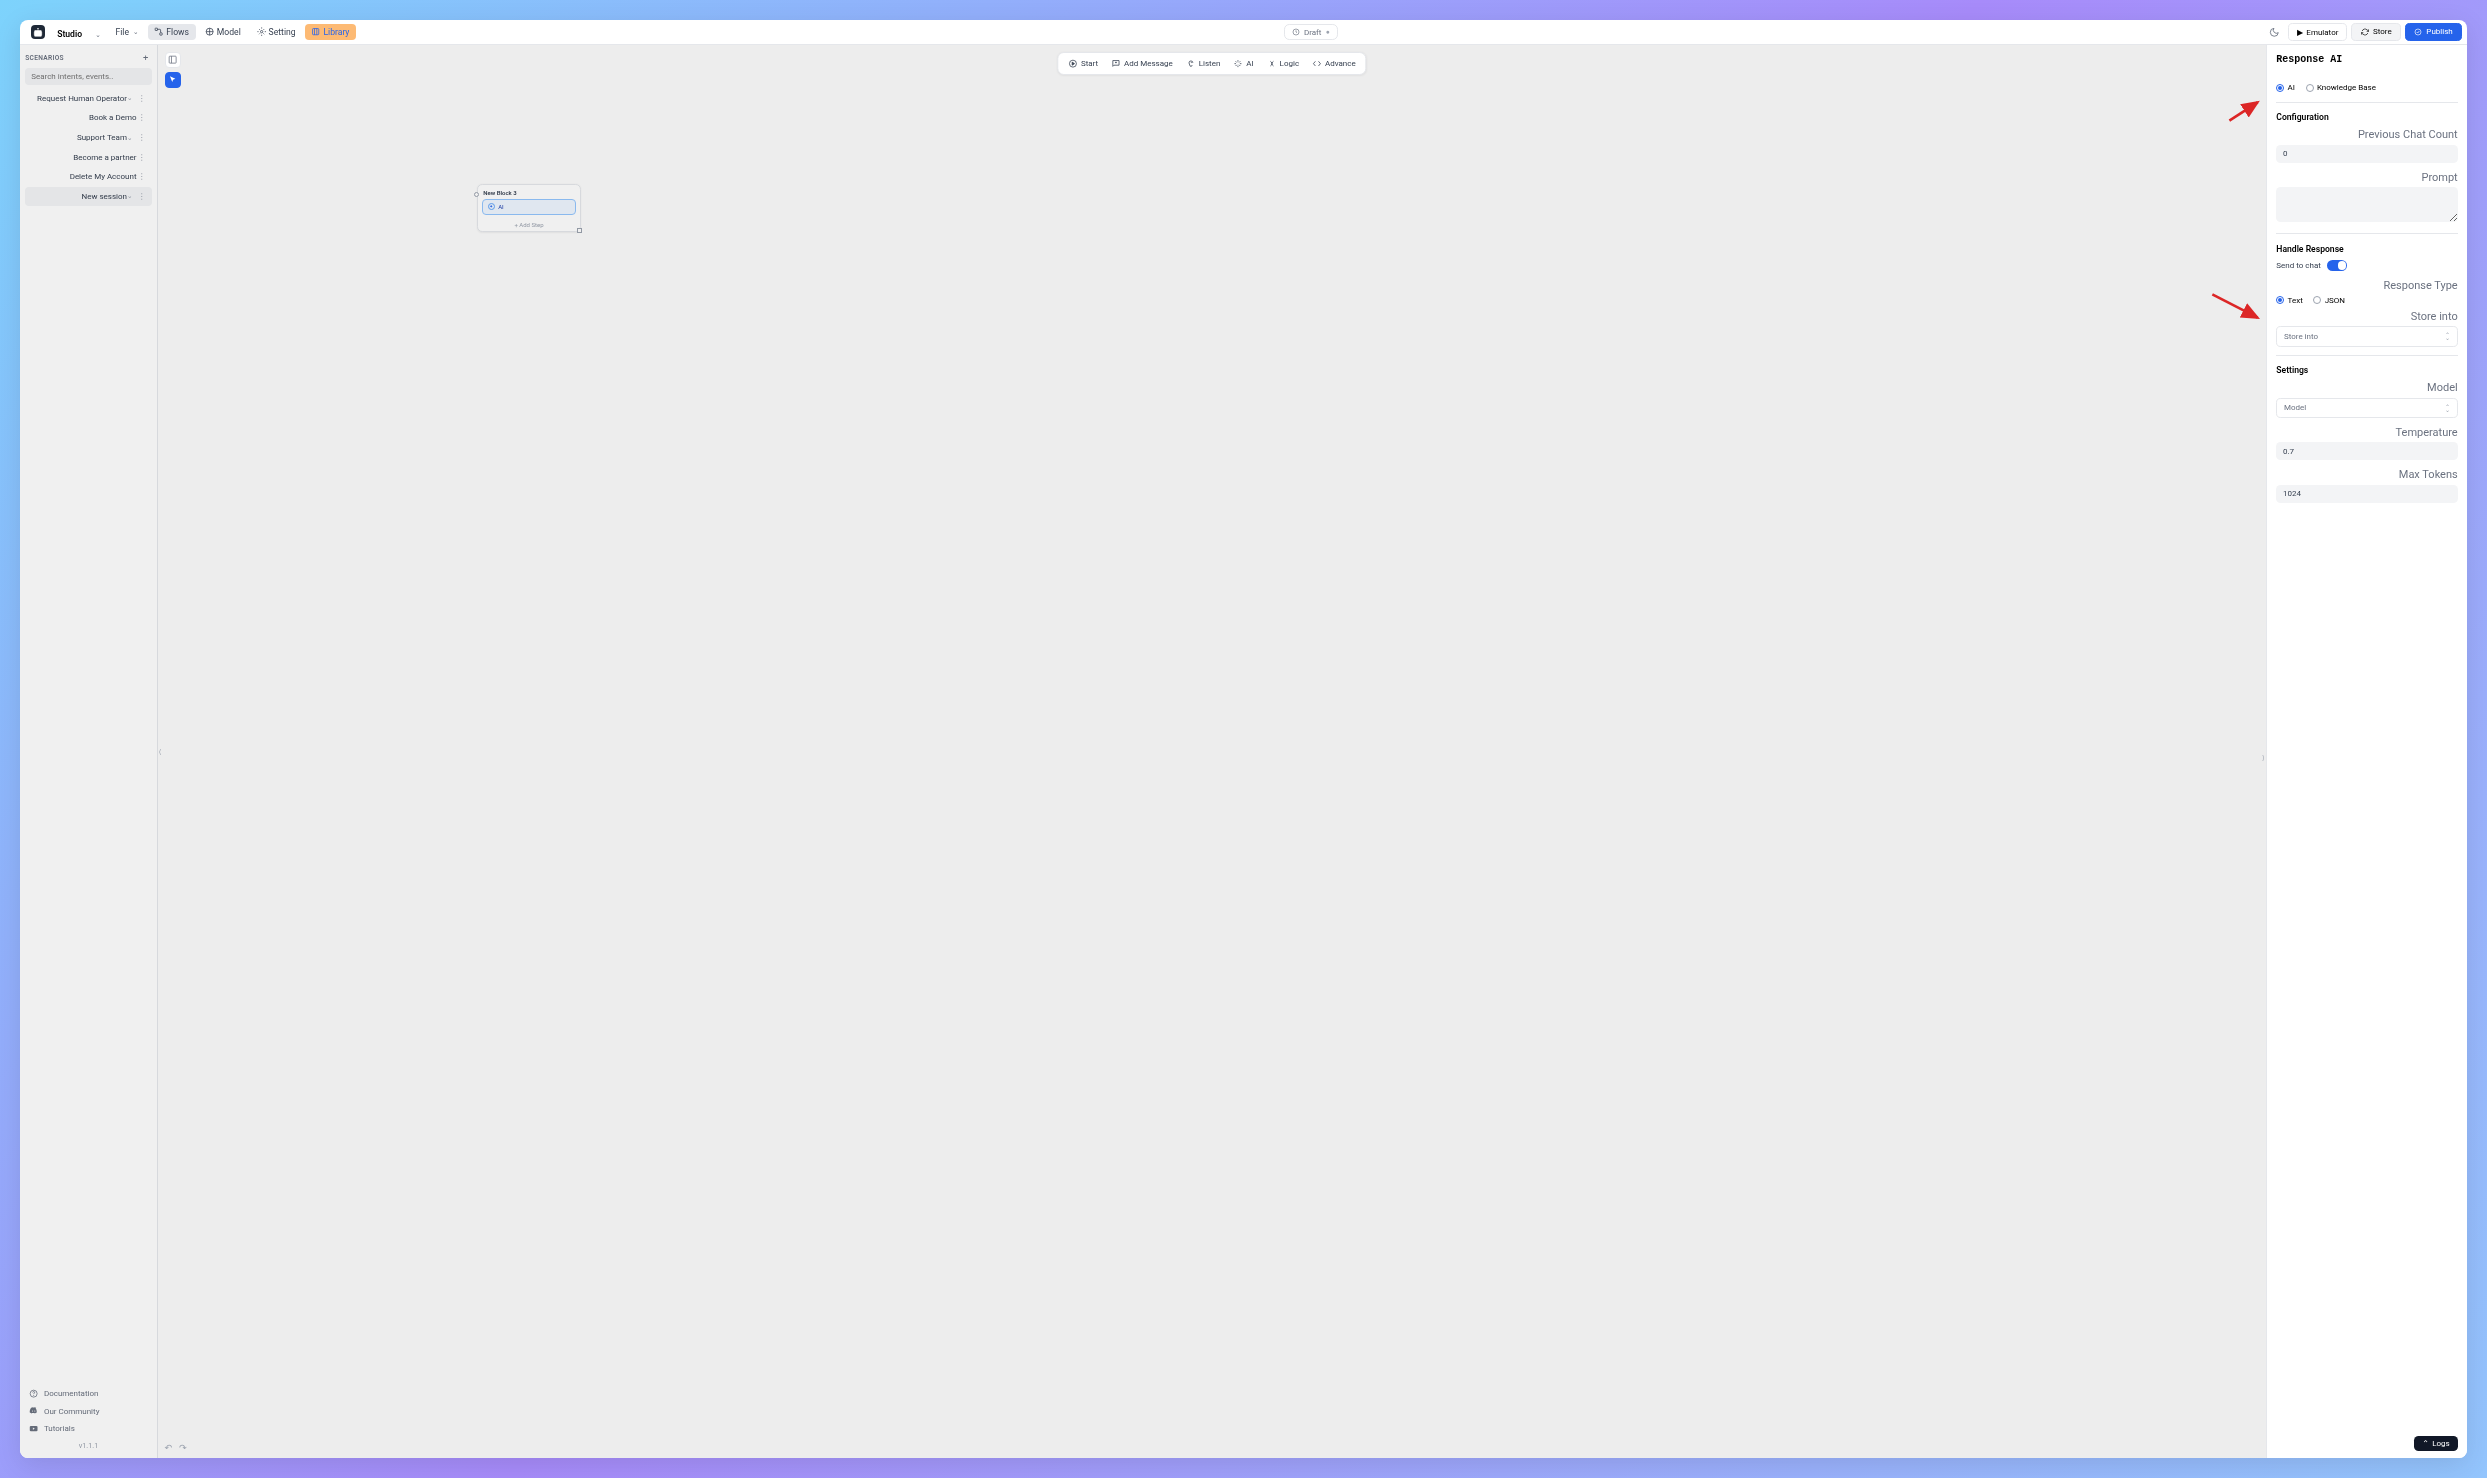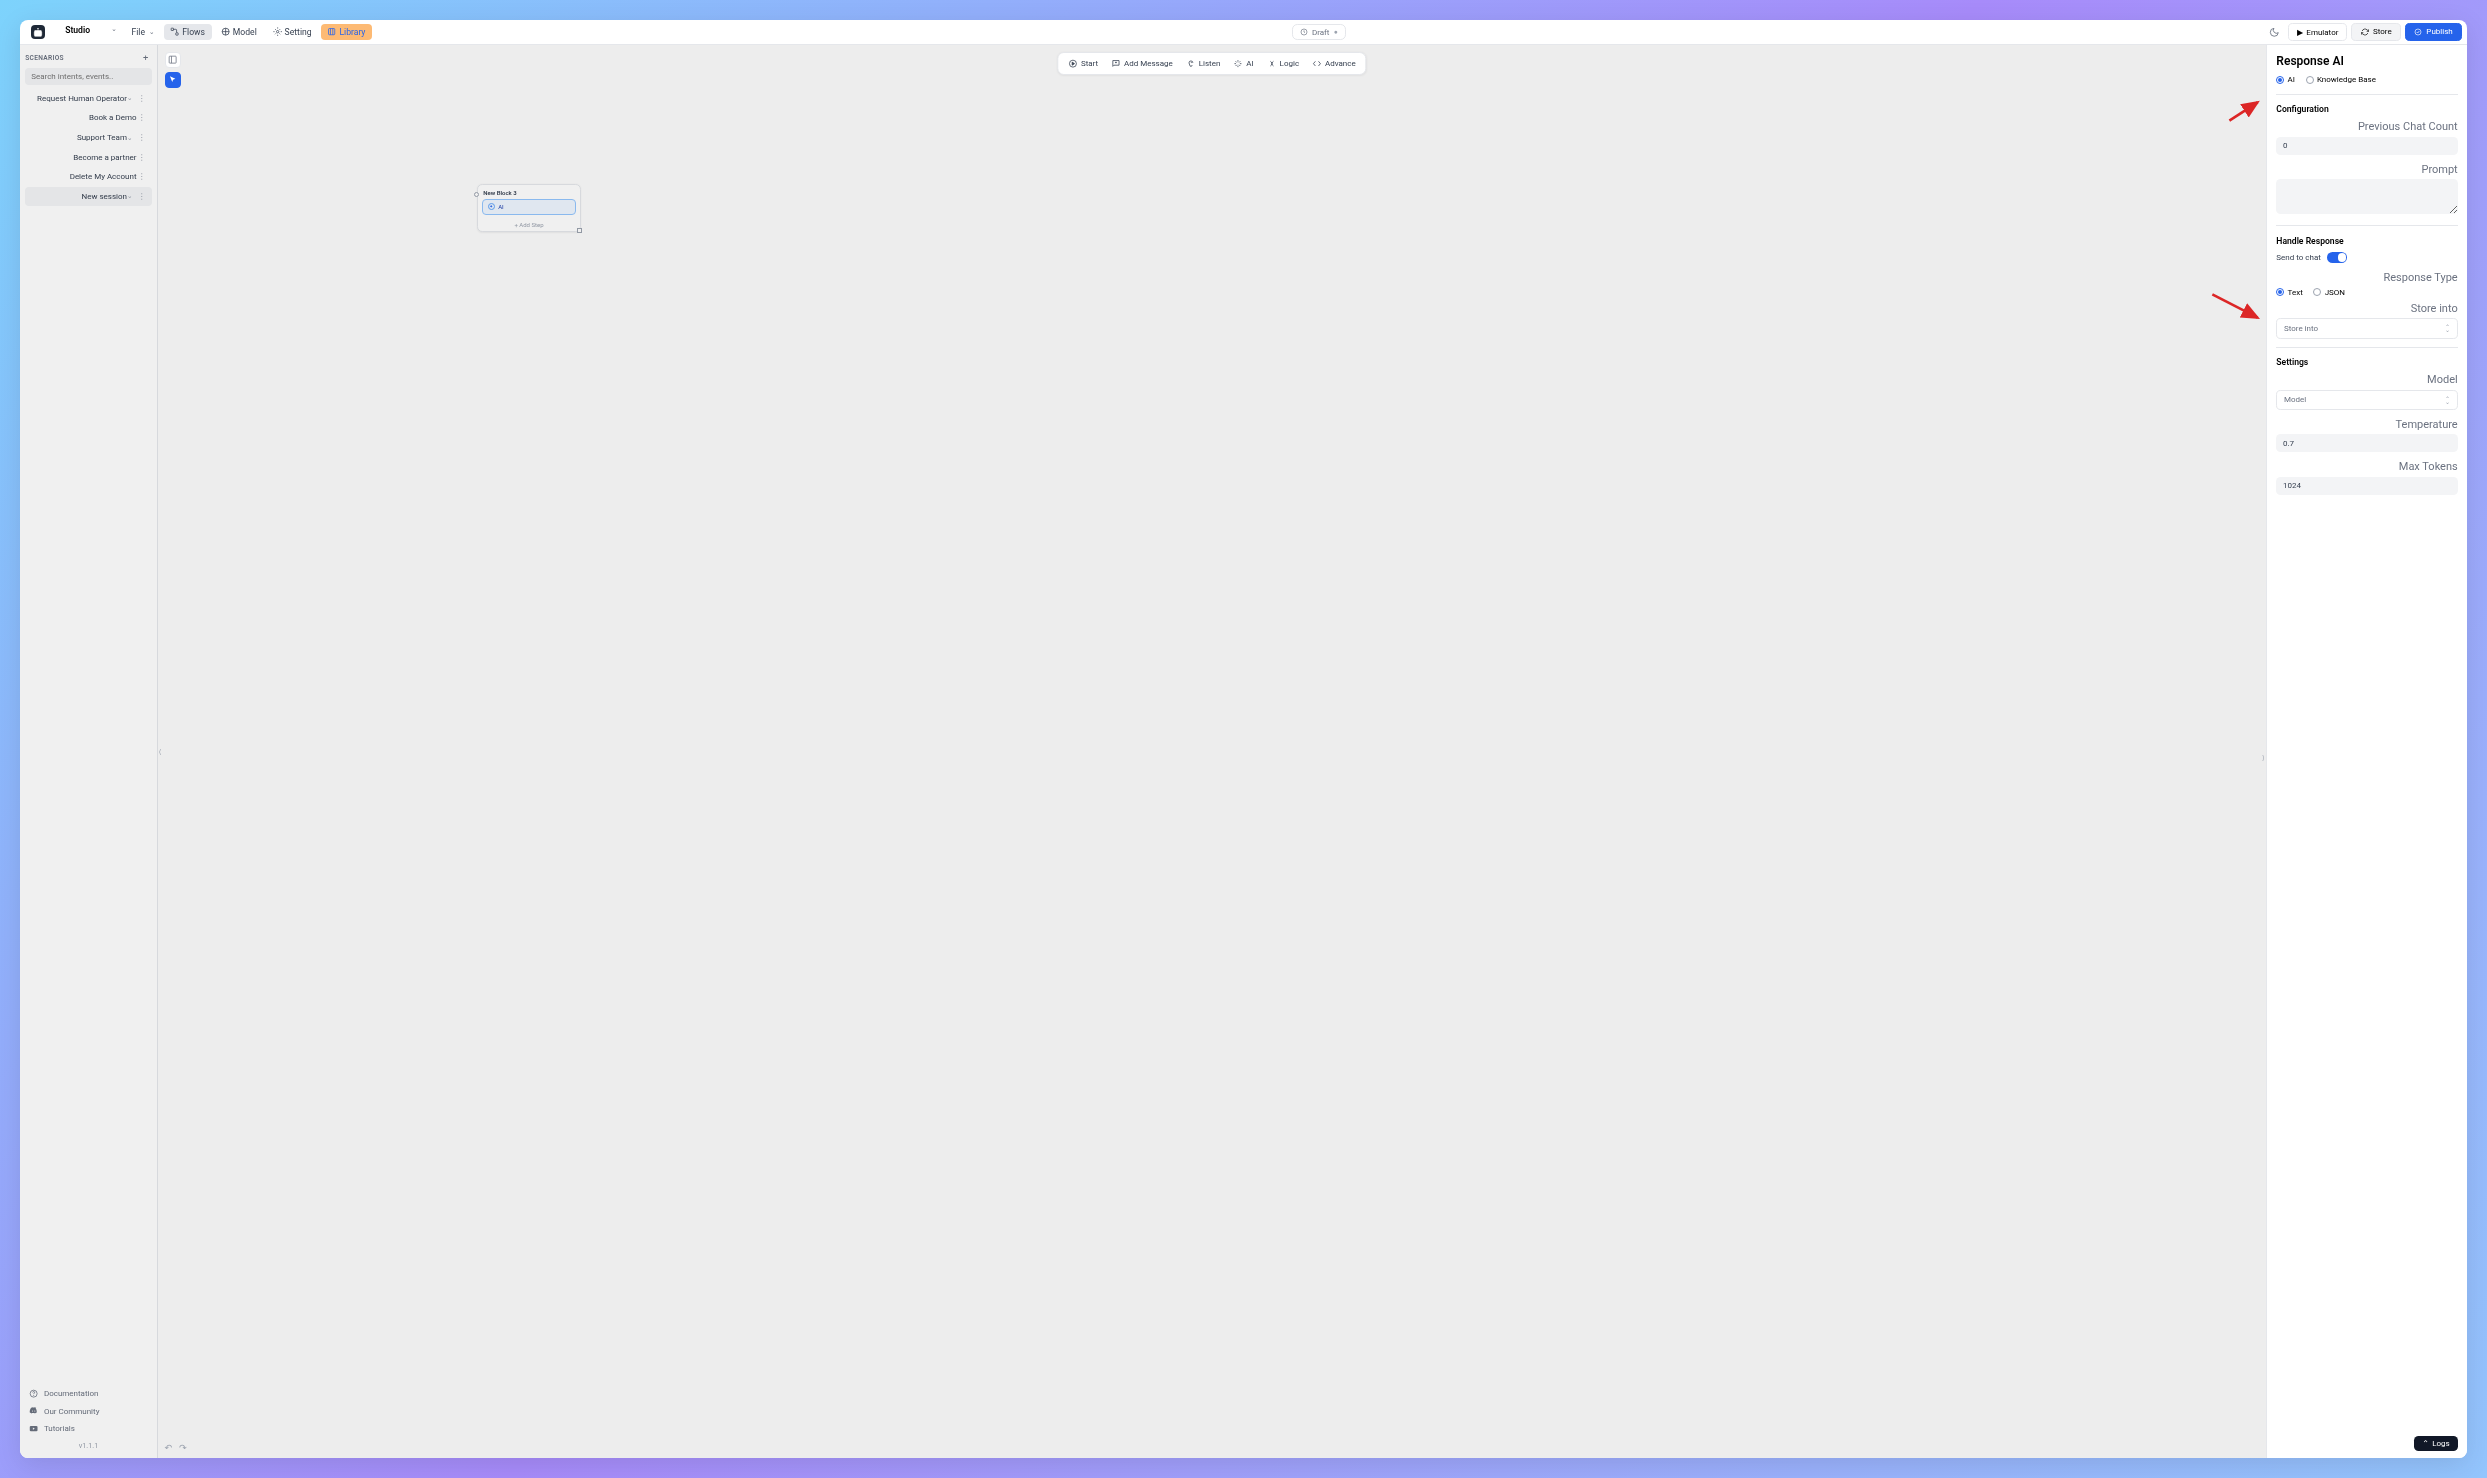--- a/index.html
+++ b/index.html
@@ -1,19 +1,19 @@
 <!DOCTYPE html>
 <html style="font-size:10.6px"><head>
 <meta charset="utf-8">
 <style>
 * { margin:0; padding:0; box-sizing:border-box; font-family:-apple-system,BlinkMacSystemFont,"Segoe UI",Roboto,sans-serif; }
 body { background:linear-gradient(135deg,#7dd3fc 0%,#a78bfa 50%,#93c5fd 100%); padding:20px; height:100vh; overflow:hidden; }
 .app { background:#fff; border-radius:8px; height:100%; display:flex; flex-direction:column; overflow:hidden; box-shadow:0 6.6px 26.5px rgba(0,0,0,0.1); position:relative; }
 .topbar { height:25px; display:flex; align-items:center; padding:0 5.3px; border-bottom:0.7px solid #e5e7eb; gap:2.7px; }
-.brand { display:flex; align-items:flex-start; gap:20px; padding:2.7px 5.3px; border-radius:4px; cursor:pointer; }
+.brand { display:flex; align-items:flex-end; gap:12px; padding:2.7px 5.3px; border-radius:4px; cursor:pointer; }
 .brand-logo { width:14.6px; height:14.6px; background:#1f2937; border-radius:4px; display:flex; align-items:center; justify-content:center; }
 .brand-logo::before { content:"🤖"; font-size:8px; filter:grayscale(1) brightness(2); }
 .brand-name { font-weight:600; font-size:8.6px; }
 .chev { font-size:6.6px; color:#6b7280; margin-left:1.3px; }
 .menu-btn { padding:2.7px 6.6px; font-size:8.6px; color:#374151; border:none; background:transparent; border-radius:4px; display:flex; align-items:center; gap:2.7px; cursor:pointer; }
 .menu-btn.active { background:#e5e7eb; }
 .menu-btn.lib { background:#fdba74; color:#2563eb; }
 .icn { width:9.3px; height:9.3px; display:inline-flex; align-items:center; justify-content:center; }
 .spacer { flex:1; }
 .draft-pill { border:0.7px solid #e5e7eb; border-radius:5.3px; padding:2.7px 6.6px; font-size:8px; color:#6b7280; display:flex; align-items:center; gap:3.3px; margin:5px auto; }
@@ -49,21 +49,21 @@
 .block::before { content:""; position:absolute; left:-4px; top:6.6px; width:3.3px; height:3.3px; border:0.7px solid #9ca3af; border-radius:50%; background:#fff; }
 .block::after { content:""; position:absolute; right:-2px; bottom:-2px; width:3.3px; height:3.3px; border:0.7px solid #9ca3af; background:#fff; }
 .block-title { font-size:6px; font-weight:600; padding:4px 5.3px 2.7px; color:#374151; }
 .block-step { margin:0 4px 2.7px; padding:3.3px 4.6px; border:0.7px solid #93c5fd; background:#eff6ff; border-radius:4px; display:flex; align-items:center; gap:3.3px; font-size:6px; color:#1e40af; position:relative; }
 .block-step-icn { width:7.3px; height:7.3px; border-radius:50%; border:0.7px solid #60a5fa; display:flex; align-items:center; justify-content:center; font-size:4.6px; color:#2563eb; }
 .block-add { padding:3.3px; text-align:center; font-size:6px; color:#9ca3af; cursor:pointer; }
 .undo-bar { position:absolute; bottom:5.3px; left:6.6px; display:flex; gap:6.6px; z-index:5; }
 .undo-bar button { border:none; background:transparent; color:#9ca3af; cursor:pointer; font-size:9.3px; }
 .collapse-handle { position:absolute; left:-0.7px; top:50%; transform:translateY(-50%); width:5.3px; height:20px; display:flex; align-items:center; justify-content:center; font-size:6.6px; color:#9ca3af; cursor:pointer; z-index:4; }
 .right-panel { width:201px; border-left:0.7px solid #e5e7eb; background:#fff; overflow-y:auto; padding:9.3px 9.3px 13.3px; }
-.rp-title { font-weight:600; font-size:12px; margin-bottom:7px; }
+.rp-title { font-weight:600; font-size:10px; margin-bottom:18px;font-family:Liberation Mono, monospace; }
 .radio-row { display:flex; gap:10.6px; margin-bottom:9.3px; }
 .radio-item { display:flex; align-items:center; gap:3.3px; font-size:8px; cursor:pointer; }
 .radio { width:8px; height:8px; border:1px solid #9ca3af; border-radius:50%; display:flex; align-items:center; justify-content:center; }
 .radio.on { border-color:#2563eb; }
 .radio.on::after { content:""; width:4px; height:4px; background:#2563eb; border-radius:50%; }
 .sect-hr { border:none; border-top:0.7px solid #e5e7eb; margin:0 0 9.3px; }
 .sect-title { font-weight:600; font-size:8.6px; margin-bottom:6.6px; }
 .field-label { font-size:11px; color:#6b7280; margin-bottom:3.3px; display:block;text-align:right; }
 .field-input { width:100%; padding:4.6px 6.6px; background:#f3f4f6; border:none; border-radius:4.6px; font-size:8px; color:#374151; margin-bottom:8px; }
 .field-textarea { width:100%; height:35px; padding:4.6px 6.6px; background:#f3f4f6; border:none; border-radius:4.6px; font-size:8px; resize:vertical; margin-bottom:8px; }

